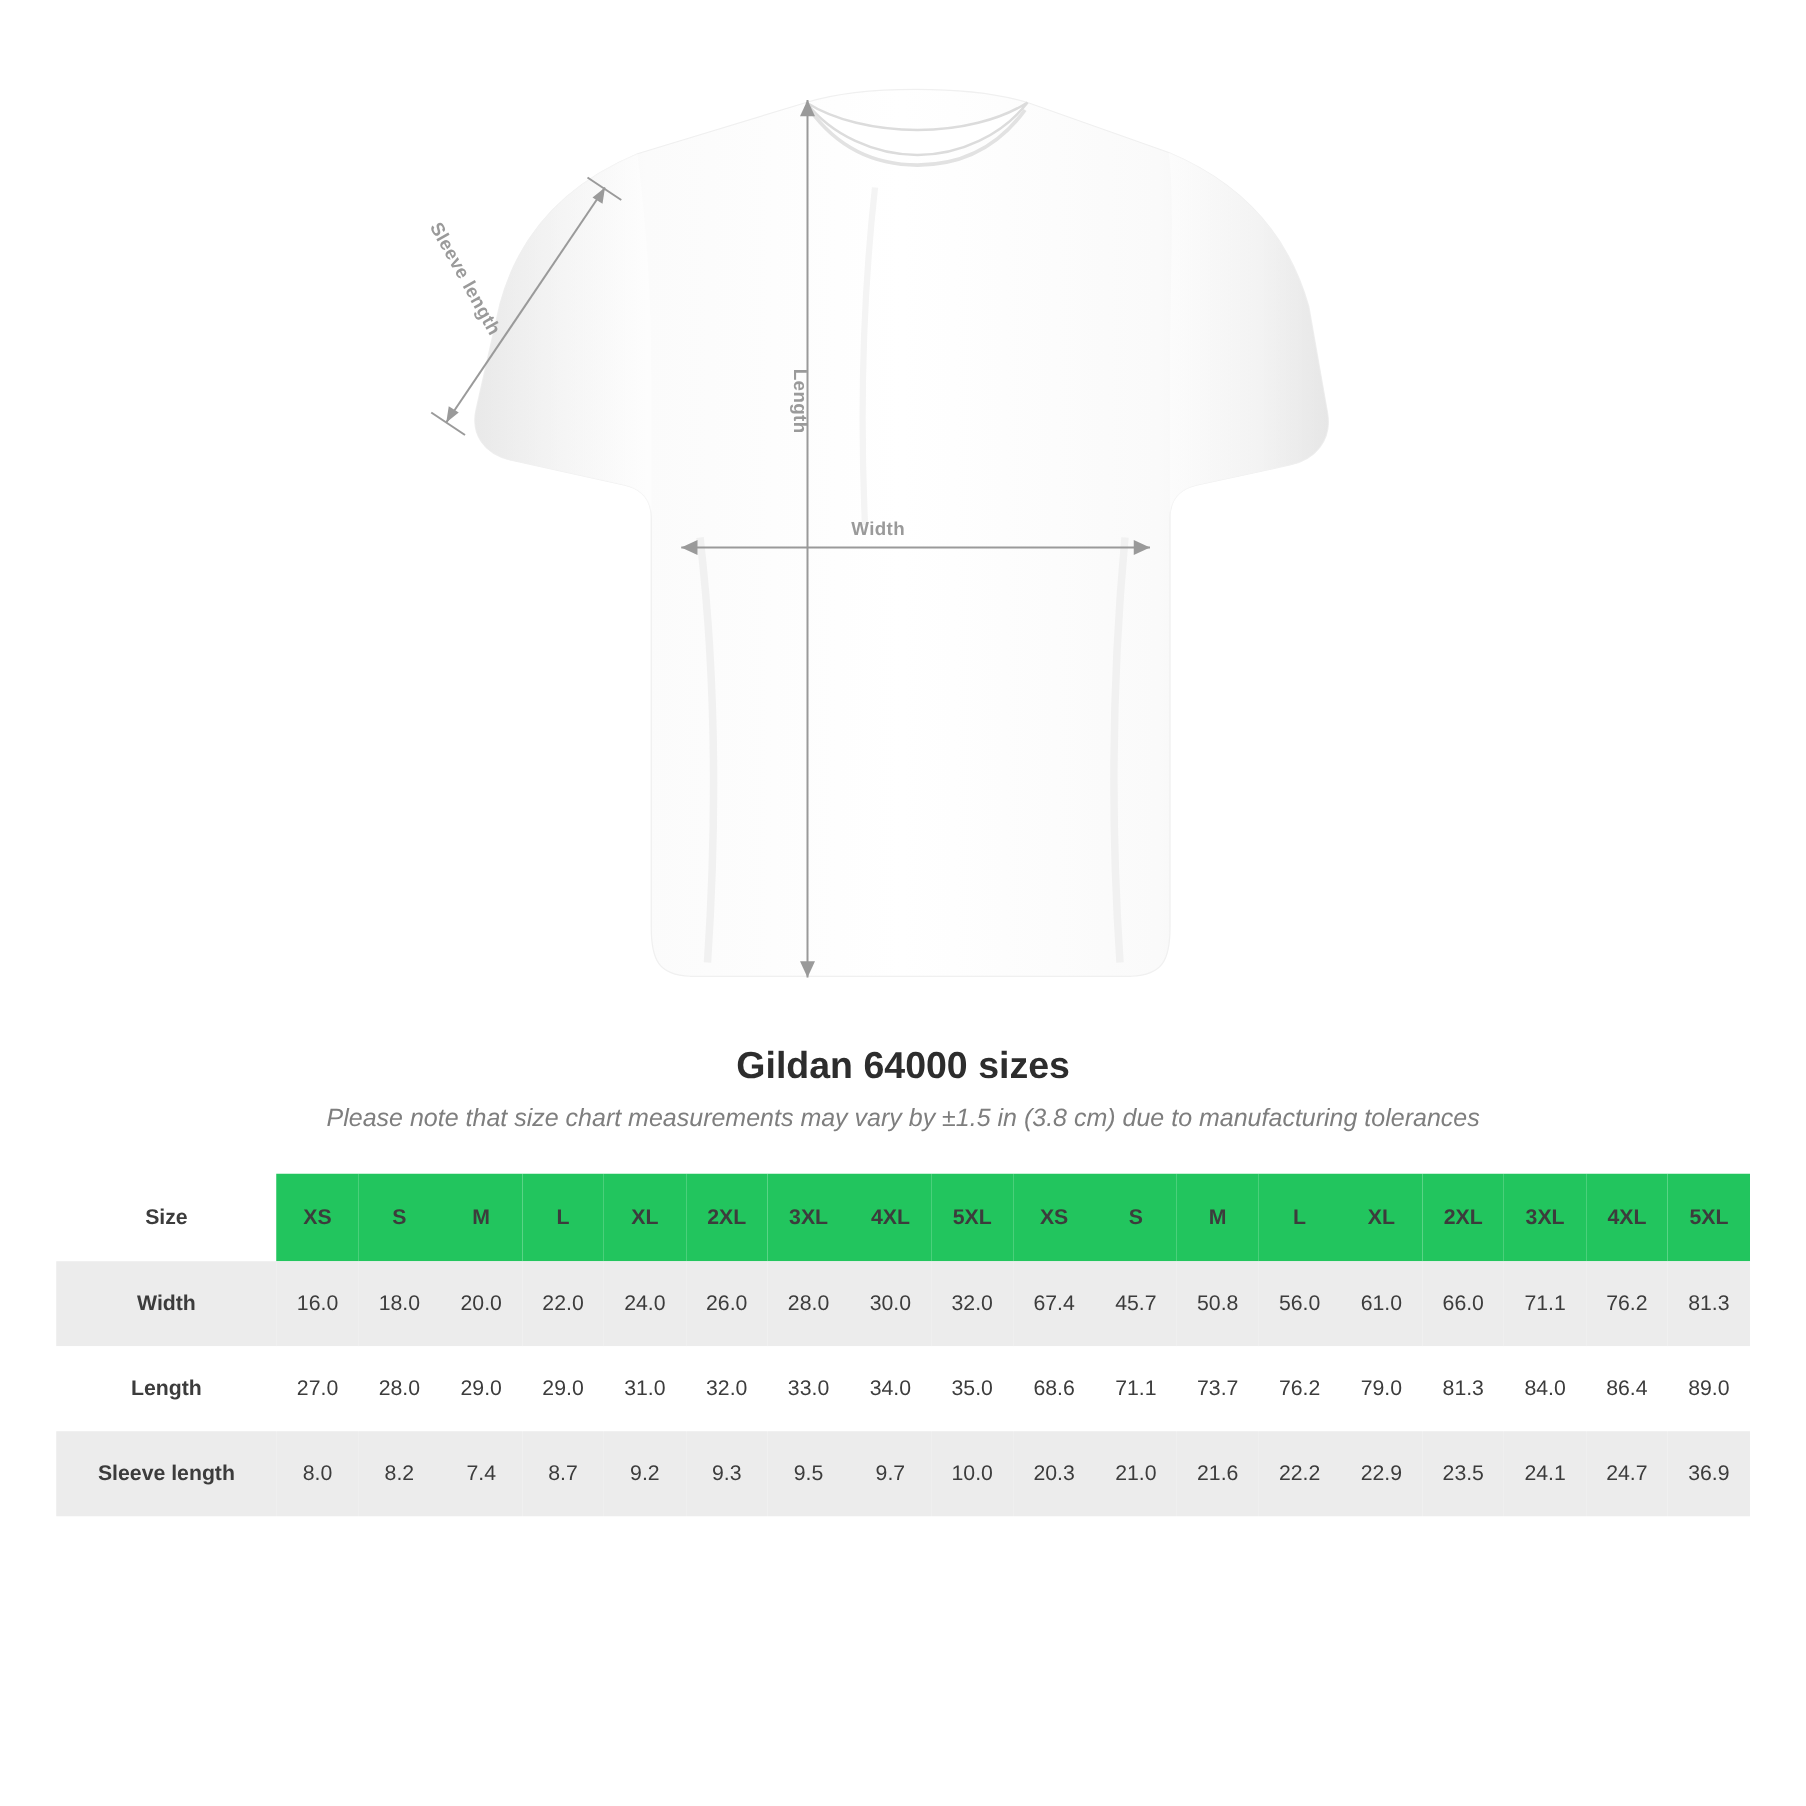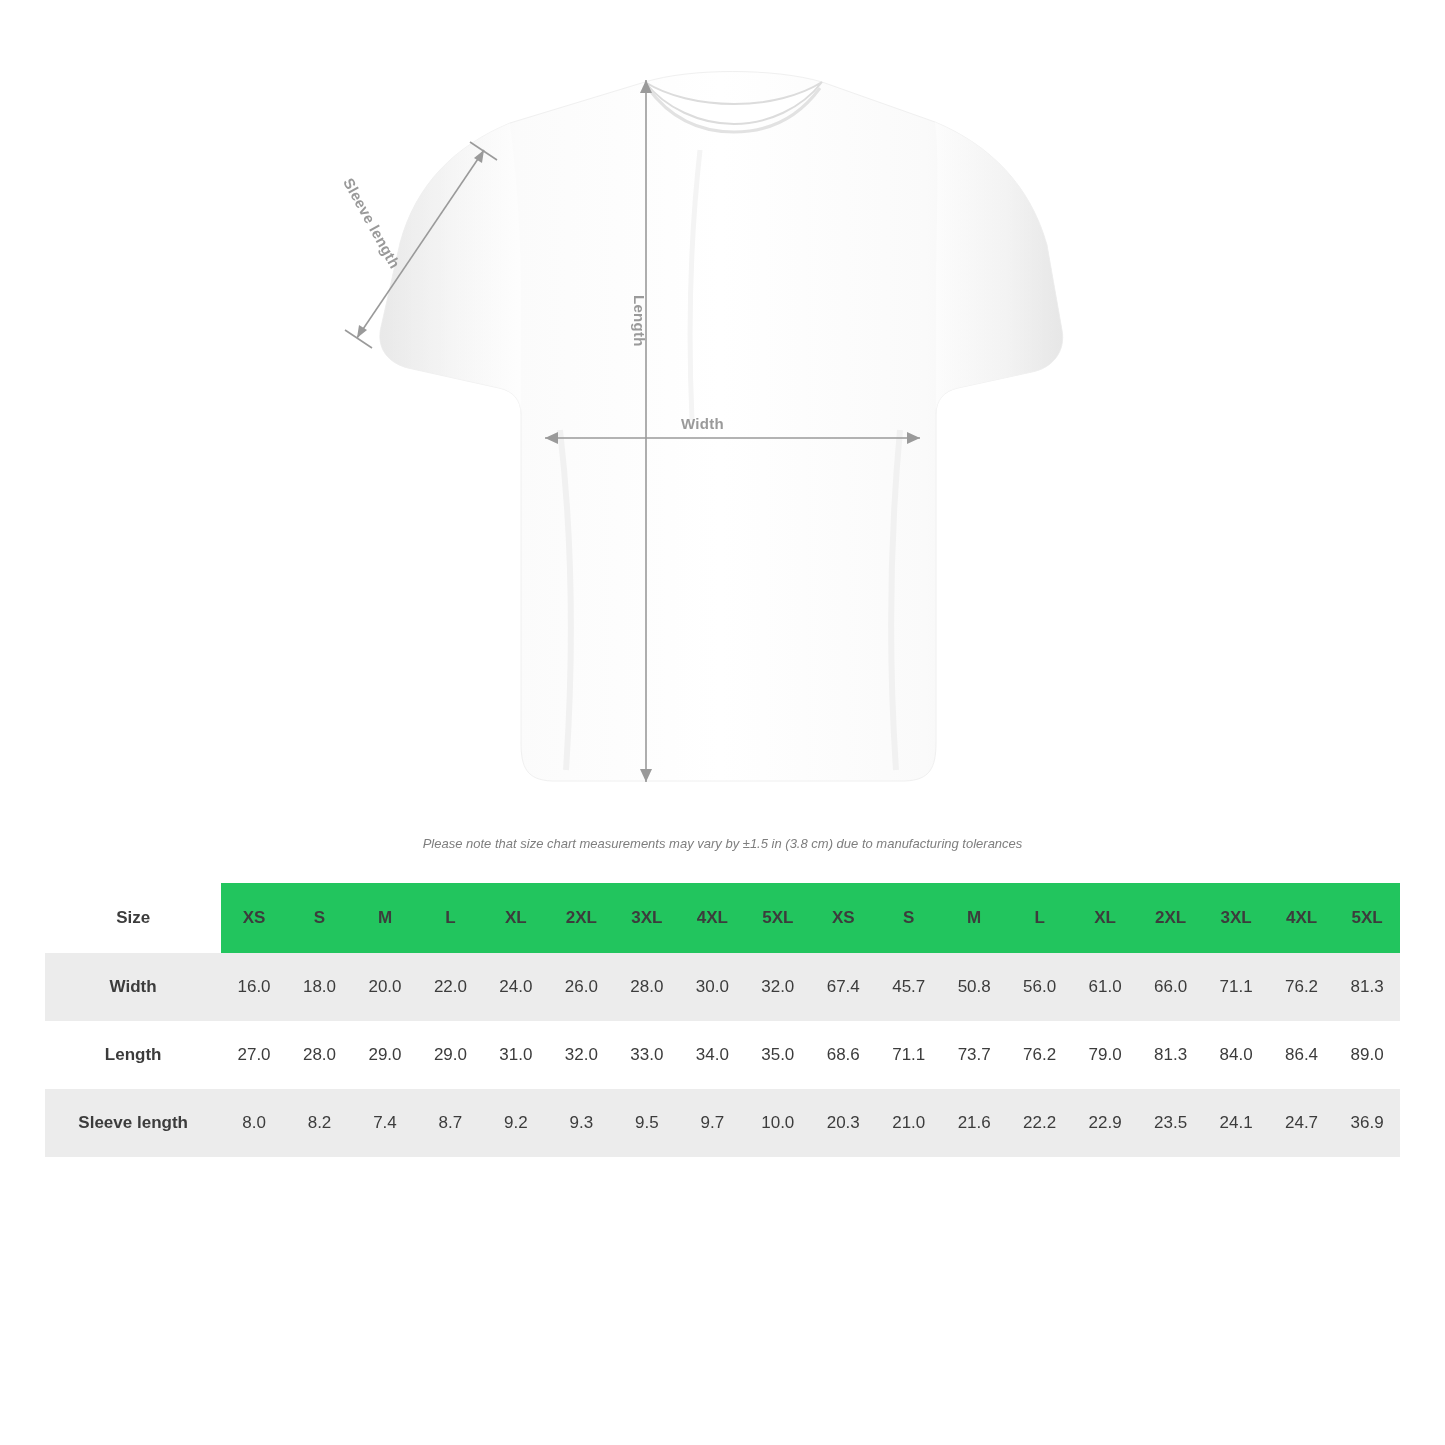--- a/index.html
+++ b/index.html
@@ -57,21 +57,21 @@
     text-align: center;
     margin-top: 6px;
   }
   .chart-title {
     font-size: 30px;
     font-weight: bold;
     color: #2d2d2d;
     margin: 0 0 14px 0;
   }
   .chart-note {
-    font-size: 13px;
+    font-size: 20px;
     font-style: italic;
     color: #7e7e7e;
     margin: 0;
   }
 
   
   .table-wrap {
     margin: 32px 45px 0 45px;
   }
   table.size-chart {
@@ -210,20 +210,21 @@
       <polygon points="920,438 907,432 907,444" fill="#9a9a9a" stroke="none"></polygon>
     </g>
   </svg>
 
   <span class="dim-label lbl-sleeve">Sleeve length</span>
   <span class="dim-label lbl-length">Length</span>
   <span class="dim-label lbl-width">Width</span>
 </div>
 
 <div class="title-block">
+  <h1 class="chart-title">Gildan 64000 sizes</h1>
   <p class="chart-note">Please note that size chart measurements may vary by ±1.5 in (3.8 cm) due to manufacturing tolerances</p>
 </div>
 
 <div class="table-wrap">
   <table class="size-chart">
     <thead>
       <tr class="head-row">
         <th class="rowlabel">Size</th>
         <th class="col-size">XS</th>
         <th class="col-size">S</th>

